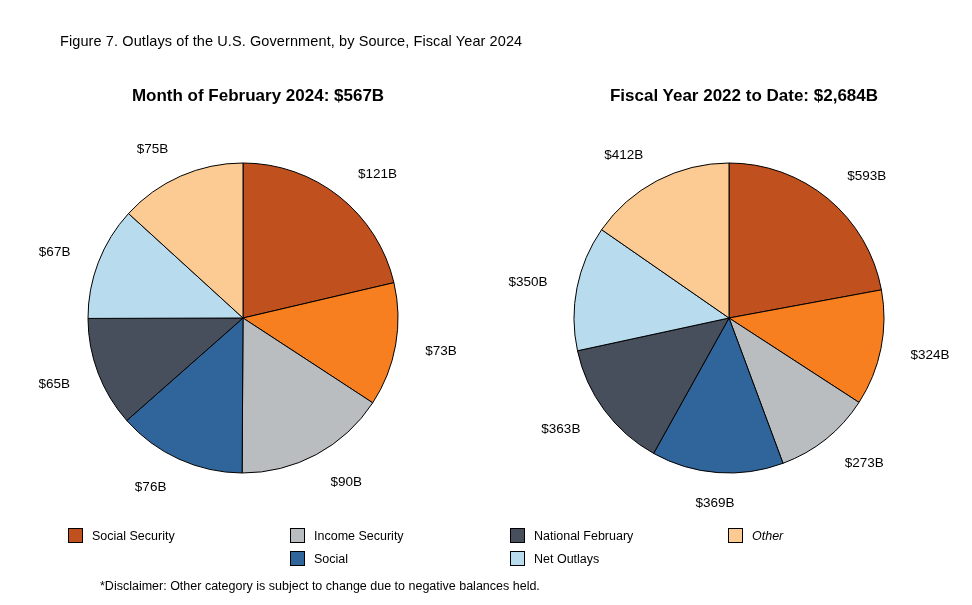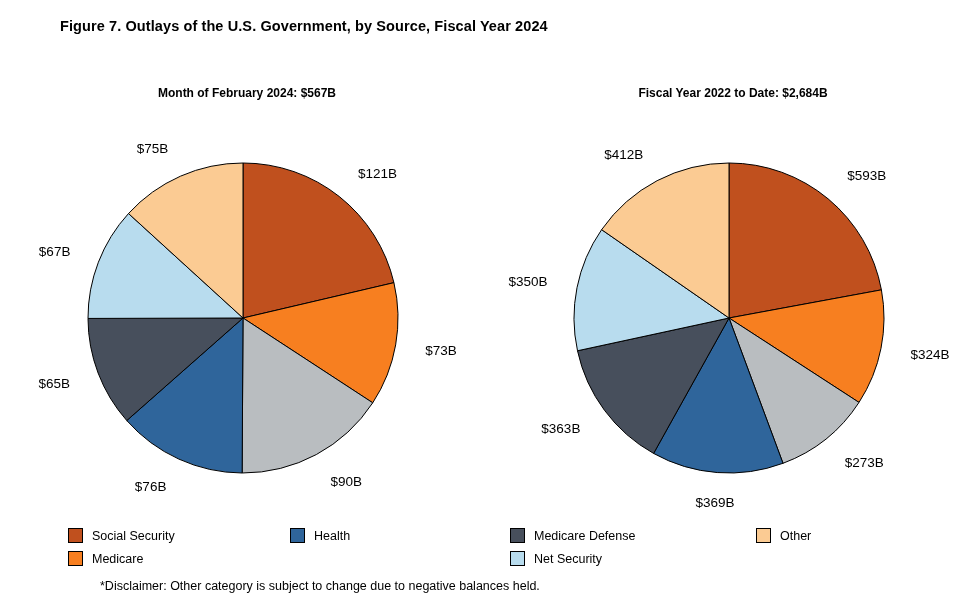--- a/index.html
+++ b/index.html
@@ -11,40 +11,40 @@
     height: 605px;
     background: #ffffff;
     font-family: "Liberation Sans", sans-serif;
     color: #000000;
     overflow: hidden;
     position: relative;
   }
   .figure-title {
     position: absolute;
     left: 60px;
-    top: 18px;
+    top: 33px;
     font-size: 14.5px;
-    font-weight: bold;
+    font-weight: normal;
     letter-spacing: 0.1px;
   }
   .panel {
     position: absolute;
     top: 86px;
     width: 486px;
     height: 430px;
   }
   .panel-left  { left: 0px; }
   .panel-right { left: 486px; }
   .panel-title {
     position: absolute;
     top: 0px;
-    left: 4px;
+    left: 15px;
     width: 100%;
     text-align: center;
-    font-size: 12px;
+    font-size: 17px;
     font-weight: bold;
   }
   .pie-wrap {
     position: absolute;
     top: 42px;
     left: 0;
     width: 486px;
     height: 380px;
   }
   .pie-svg {
@@ -59,21 +59,21 @@
     width: 860px;
     height: 46px;
   }
   .legend-col {
     position: absolute;
     top: 0;
   }
   .legend-col-1 { left: 8px; }
   .legend-col-2 { left: 230px; }
   .legend-col-3 { left: 450px; }
-  .legend-col-4 { left: 696px; }
+  .legend-col-4 { left: 668px; font-style: italic; }
   .legend-item {
     display: flex;
     align-items: center;
     height: 23px;
     font-size: 12.5px;
   }
   .legend-swatch {
     width: 13px;
     height: 13px;
     border: 1px solid #000;
@@ -144,39 +144,39 @@
       </svg>
   </div>
 </div>
 
 <div class="legend">
   <div class="legend-col legend-col-1">
     <div class="legend-item">
       <span class="legend-swatch" style="background: rgb(192, 80, 30);"></span>
       <span class="legend-label">Social Security</span>
     </div>
-    <div class="legend-item">
-      <span class="legend-swatch" style="background: rgb(247, 127, 32);"></span>
-      <span class="legend-label">Medicare</span>
-    </div>
   </div>
   <div class="legend-col legend-col-2">
     <div class="legend-item">
+      <span class="legend-swatch" style="background: rgb(185, 189, 192);"></span>
+      <span class="legend-label">Income Security</span>
+    </div>
+    <div class="legend-item">
       <span class="legend-swatch" style="background: rgb(47, 101, 155);"></span>
-      <span class="legend-label">Health</span>
+      <span class="legend-label">Social</span>
     </div>
   </div>
   <div class="legend-col legend-col-3">
     <div class="legend-item">
       <span class="legend-swatch" style="background: rgb(71, 79, 92);"></span>
-      <span class="legend-label">Medicare Defense</span>
+      <span class="legend-label">National February</span>
     </div>
     <div class="legend-item">
       <span class="legend-swatch" style="background: rgb(184, 220, 238);"></span>
-      <span class="legend-label">Net Security</span>
+      <span class="legend-label">Net Outlays</span>
     </div>
   </div>
   <div class="legend-col legend-col-4">
     <div class="legend-item">
       <span class="legend-swatch" style="background: rgb(251, 203, 147);"></span>
       <span class="legend-label">Other</span>
     </div>
   </div>
 </div>
 

